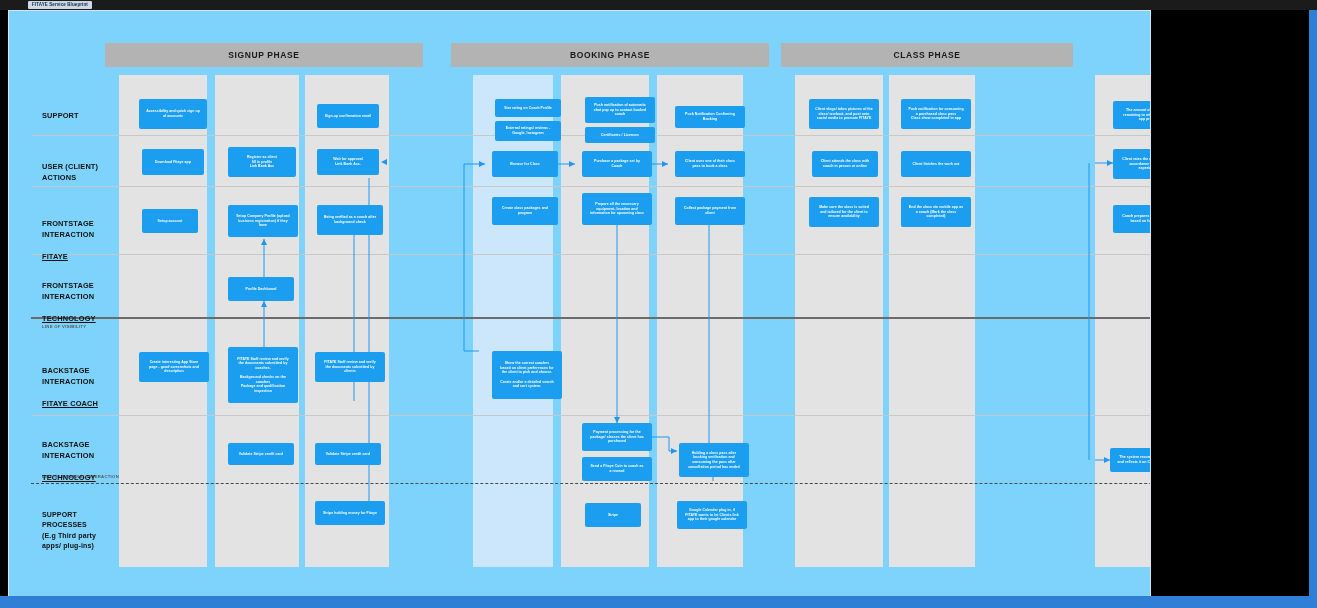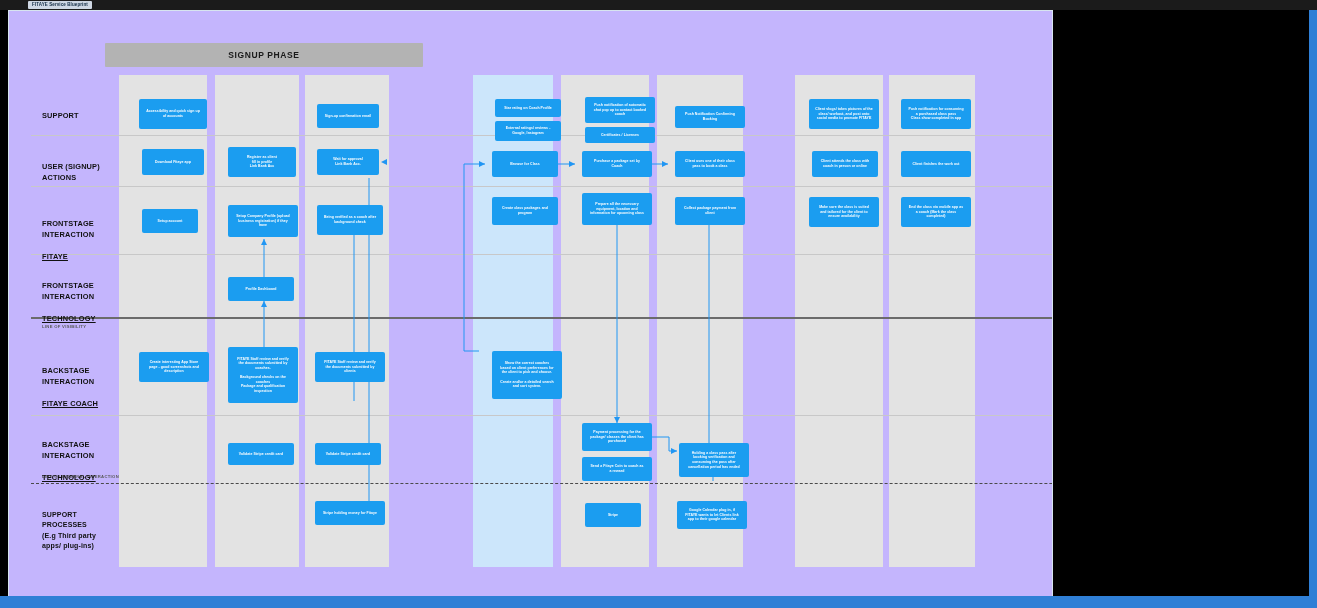--- a/index.html
+++ b/index.html
@@ -17,22 +17,22 @@
     background:#1b1b1b;
   }
   .tab {
     position:absolute; left:28px; top:1px; height:8px;
     padding:0 4px; background:#cfd8e4; color:#102a43;
     font-size:4.5px; line-height:8px; letter-spacing:.1px;
     font-weight:700; white-space:nowrap; border-radius:1px;
   }
   .canvas {
     position:absolute; left:8px; top:10px;
-    width:1045px; height:588px;
-    background:#c4b5fd;
+    width:1143px; height:588px;
+    background:#7dd3fc;
     border:1px solid #d7e4ef;
     overflow:hidden;
   }
   .bottombar {
     position:absolute; left:0; bottom:0; width:1317px; height:12px;
     background:#2f7fd6;
   }
   .rightedge {
     position:absolute; right:0; top:10px; width:8px; height:586px;
     background:#2f7fd6;
@@ -101,35 +101,37 @@
     <div class="colband" style="left:296px;width:84px;"></div>
     <div class="colband hl" style="left:464px;width:80px;"></div>
     <div class="colband" style="left:552px;width:88px;"></div>
     <div class="colband" style="left:648px;width:86px;"></div>
     <div class="colband" style="left:786px;width:88px;"></div>
     <div class="colband" style="left:880px;width:86px;"></div>
     <div class="colband" style="left:1086px;width:88px;"></div>
     <div class="colband" style="left:1180px;width:86px;"></div>
 
     <div class="phasehdr" style="left:96px;top:32px;width:318px;">SIGNUP PHASE</div>
+    <div class="phasehdr" style="left:442px;top:32px;width:318px;">BOOKING PHASE</div>
+    <div class="phasehdr" style="left:772px;top:32px;width:292px;">CLASS PHASE</div>
 
     <div class="rowline" style="top:124px;width:1256px;"></div>
     <div class="rowline" style="top:175px;width:1256px;"></div>
     <div class="rowline" style="top:243px;width:1256px;"></div>
     <div class="thickline" style="top:306px;width:1256px;"></div>
     <div class="linelabel" style="top:313px;">LINE OF VISIBILITY</div>
     <div class="rowline" style="top:404px;width:1256px;"></div>
     <div class="dashline" style="top:472px;width:1256px;"></div>
     <div class="linelabel" style="top:463px;">LINE OF INTERNAL INTERACTION</div>
 
     <div class="rowlabel" style="top:99px;">
       <span>SUPPORT</span>
     </div>
     <div class="rowlabel" style="top:139px;white-space:pre-line;">
-      <span>USER (SIGNUP)
+      <span>USER (CLIENT)
 ACTIONS</span>
     </div>
     <div class="rowlabel" style="top:196px;white-space:pre-line;">
       <span>FRONTSTAGE
 INTERACTION</span><br>
       <u>FITAYE</u>
     </div>
     <div class="rowlabel" style="top:258px;white-space:pre-line;">
       <span>FRONTSTAGE
 INTERACTION</span><br>

